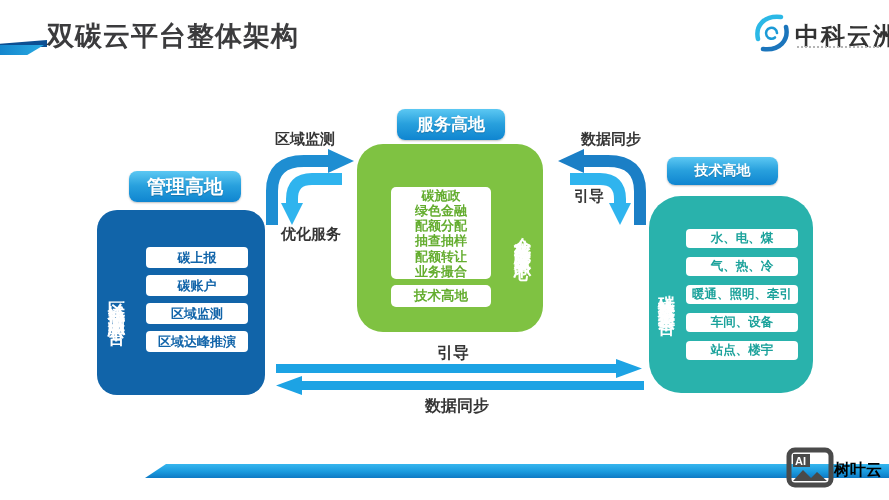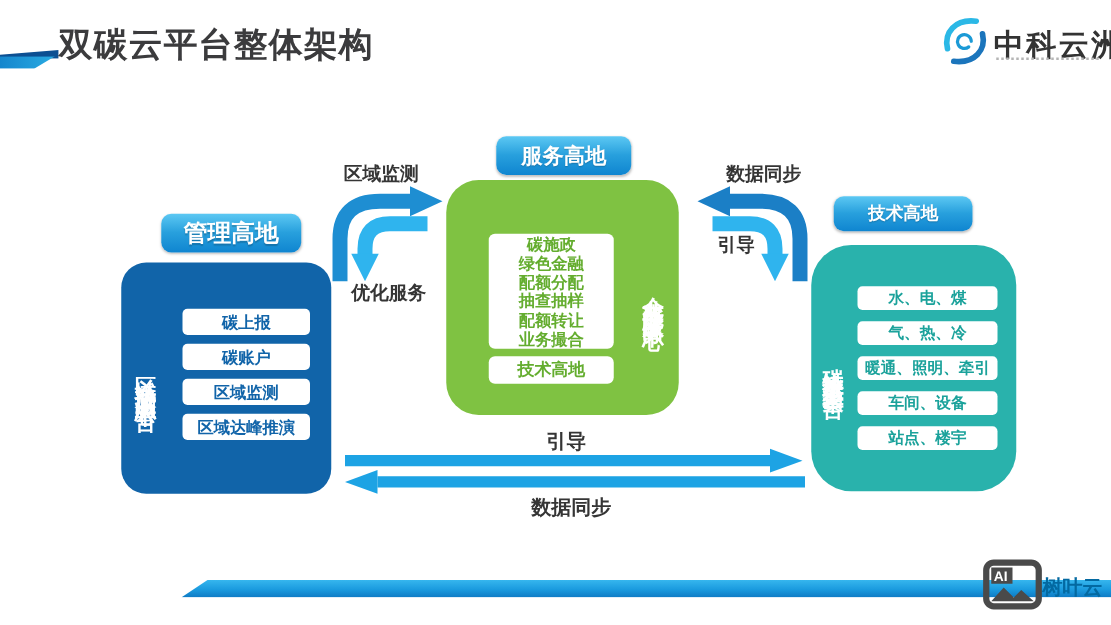--- a/index.html
+++ b/index.html
@@ -66,21 +66,21 @@
   .lbl-guide-bottom{left:388px;top:343px;width:130px;font-size:16px;}
   .lbl-sync-bottom{left:388px;top:396px;width:138px;font-size:16px;}
   .curve-svg{position:absolute;}
 
   
   .footer-bar{position:absolute;left:145px;top:464px;width:744px;height:14px;
               background:linear-gradient(180deg,#36b6ee 0%,#1a9ade 55%,#0e7ac4 100%);
               clip-path:polygon(21px 0,100% 0,100% 100%,0 100%);}
   .watermark{position:absolute;left:786px;top:447px;display:flex;align-items:center;}
   .watermark-text{position:absolute;left:834px;top:460px;font-size:16px;font-weight:bold;
-                  color:#0369a1;}
+                  color:#000000;}
   .copyright{position:absolute;right:4px;top:483px;font-size:9.5px;color:#949494;}
 </style>
 </head>
 <body>
 
 <div class="stage">
 
   <div class="swoosh-navy"></div>
   <div class="swoosh-blue"></div>
   <div class="page-title">双碳云平台整体架构</div>

